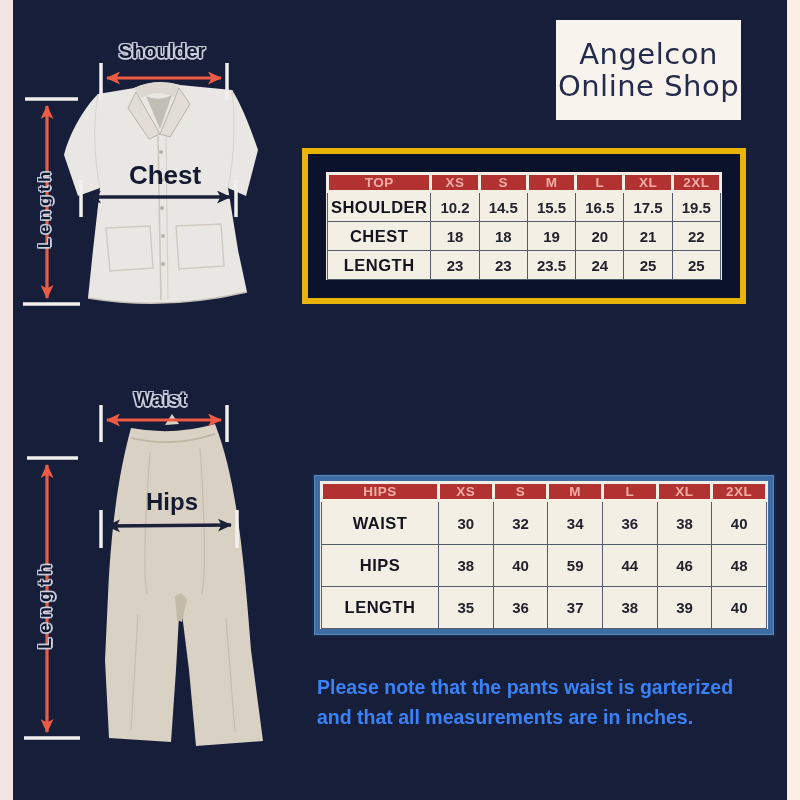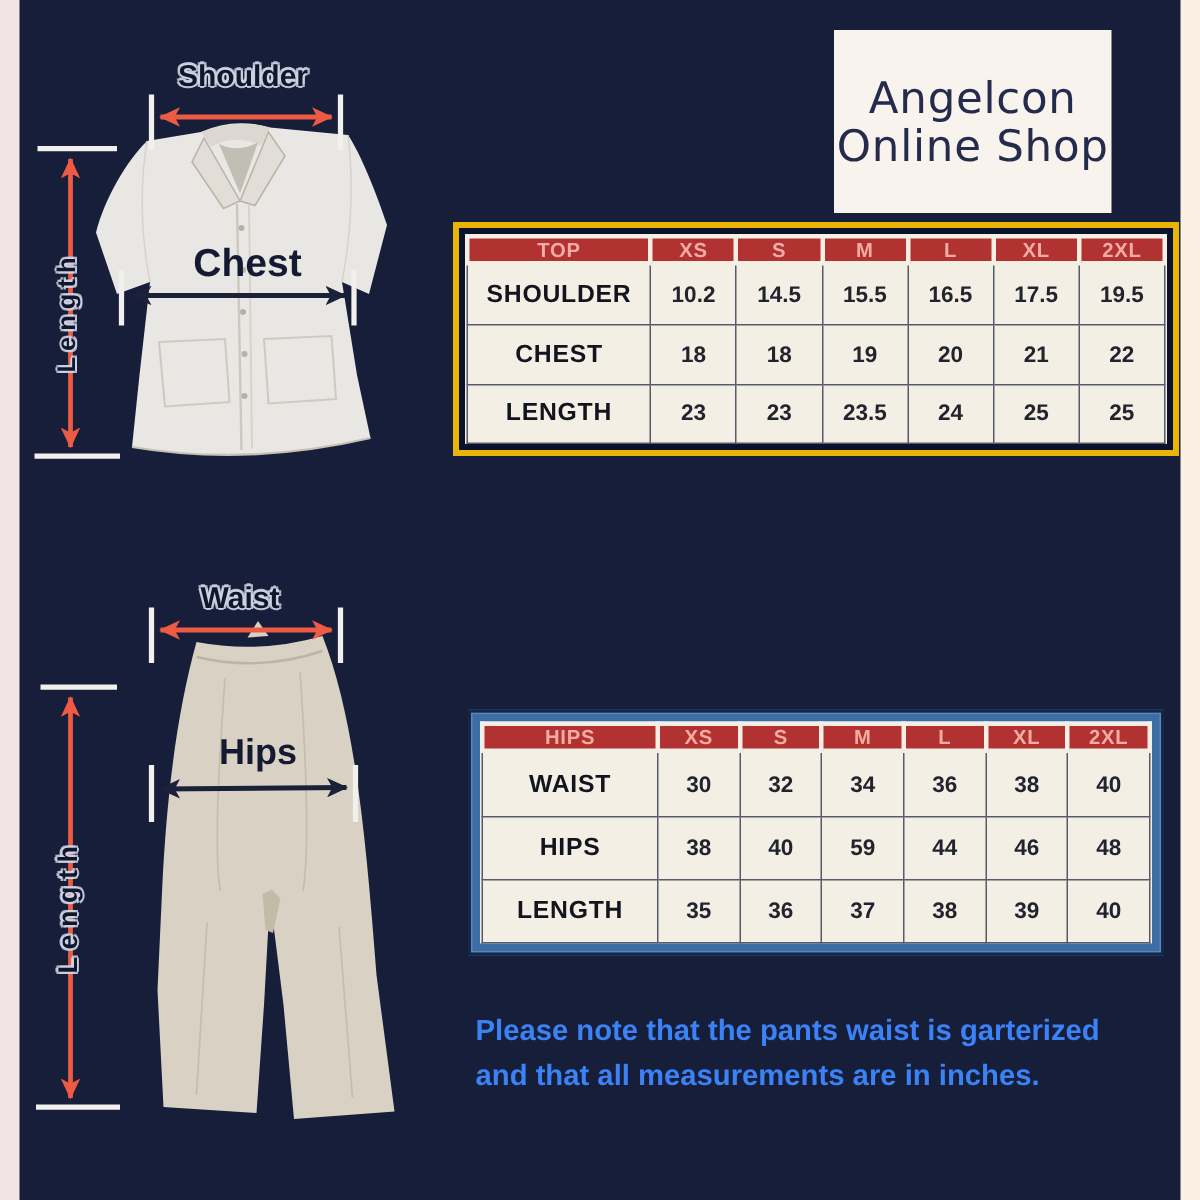--- a/index.html
+++ b/index.html
@@ -7,21 +7,21 @@
     width:800px; height:800px; position:relative; overflow:hidden;
     background:#171e3a;
     font-family:"Liberation Sans", sans-serif;
   }
   .edge-strip { position:absolute; top:0; height:800px; }
   .edge-strip.left  { left:0; width:13px; background:#f2e4e4; }
   .edge-strip.right { right:0; width:13px; background:#f9efe2; }
 
   
   .logo-box {
-    position:absolute; left:556px; top:20px; width:185px; height:122px;
+    position:absolute; left:556px; top:20px; width:185px; height:100px;
     background:#f8f3ec; display:flex; flex-direction:column;
     align-items:center; justify-content:center; line-height:1.12;
   }
   .logo-line {
     font-family:"DejaVu Sans", sans-serif; font-size:29px;
     color:#242b4d; letter-spacing:0.5px; white-space:nowrap;
   }
 
   
   .diagram-svg { position:absolute; left:0; }
@@ -47,22 +47,22 @@
   #shoulder-label { left:102px; top:40px;  width:120px; font-size:20px; }
   #chest-label    { left:115px; top:160px; width:100px; font-size:26px; }
   #length-top-label { left:-24px; top:197px; width:140px; height:22px; font-size:17px; letter-spacing:4px; }
   #waist-label    { left:100px; top:388px; width:120px; font-size:20px; }
   #hips-label     { left:122px; top:488px; width:100px; font-size:24px; }
   #length-bottom-label { left:-29px; top:593px; width:150px; height:22px; font-size:18px; letter-spacing:5px; }
 
   
   .tbl-frame { position:absolute; box-sizing:border-box; }
   #top-table-frame {
-    left:302px; top:148px; width:484px; height:156px;
-    background:#0b122b; border:4px solid #eab308; padding:4px;
+    left:302px; top:148px; width:444px; height:156px;
+    background:#0b122b; border:6px solid #eab308; padding:18px;
   }
   #pants-table-frame {
     left:312px; top:473px; width:464px; height:164px;
     background:#3e6ca4; border:2px solid #152647; padding:6px;
     box-shadow: inset 0 0 0 1px rgba(150,190,225,0.35);
   }
   table.size-table {
     width:100%; height:100%; border-collapse:collapse; table-layout:fixed;
     background:#f3efe5;
   }

